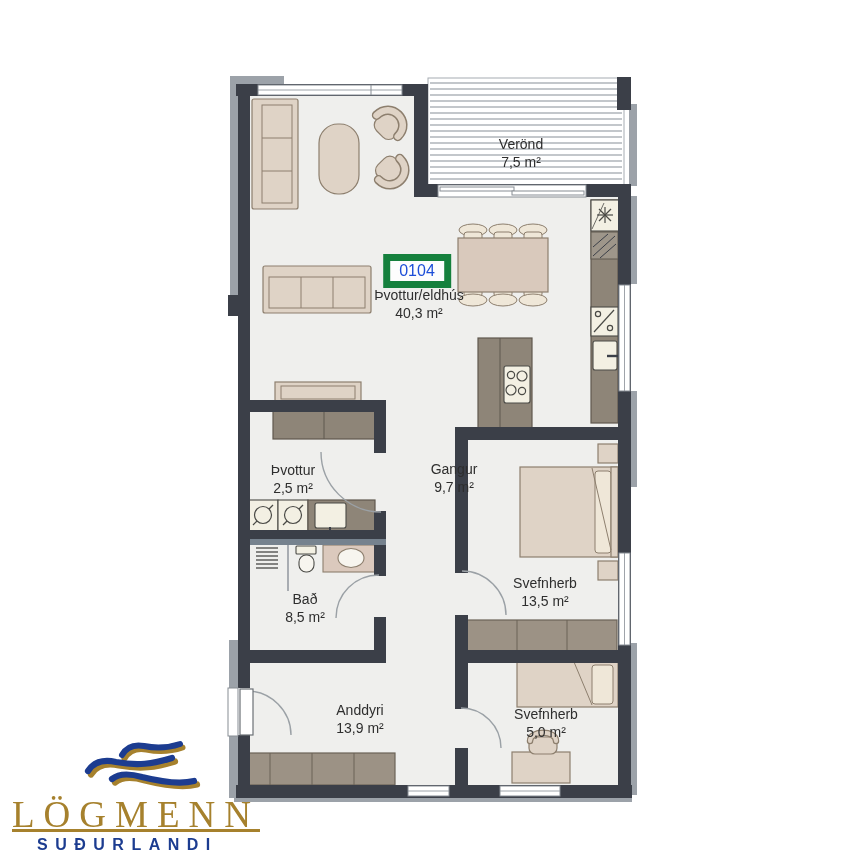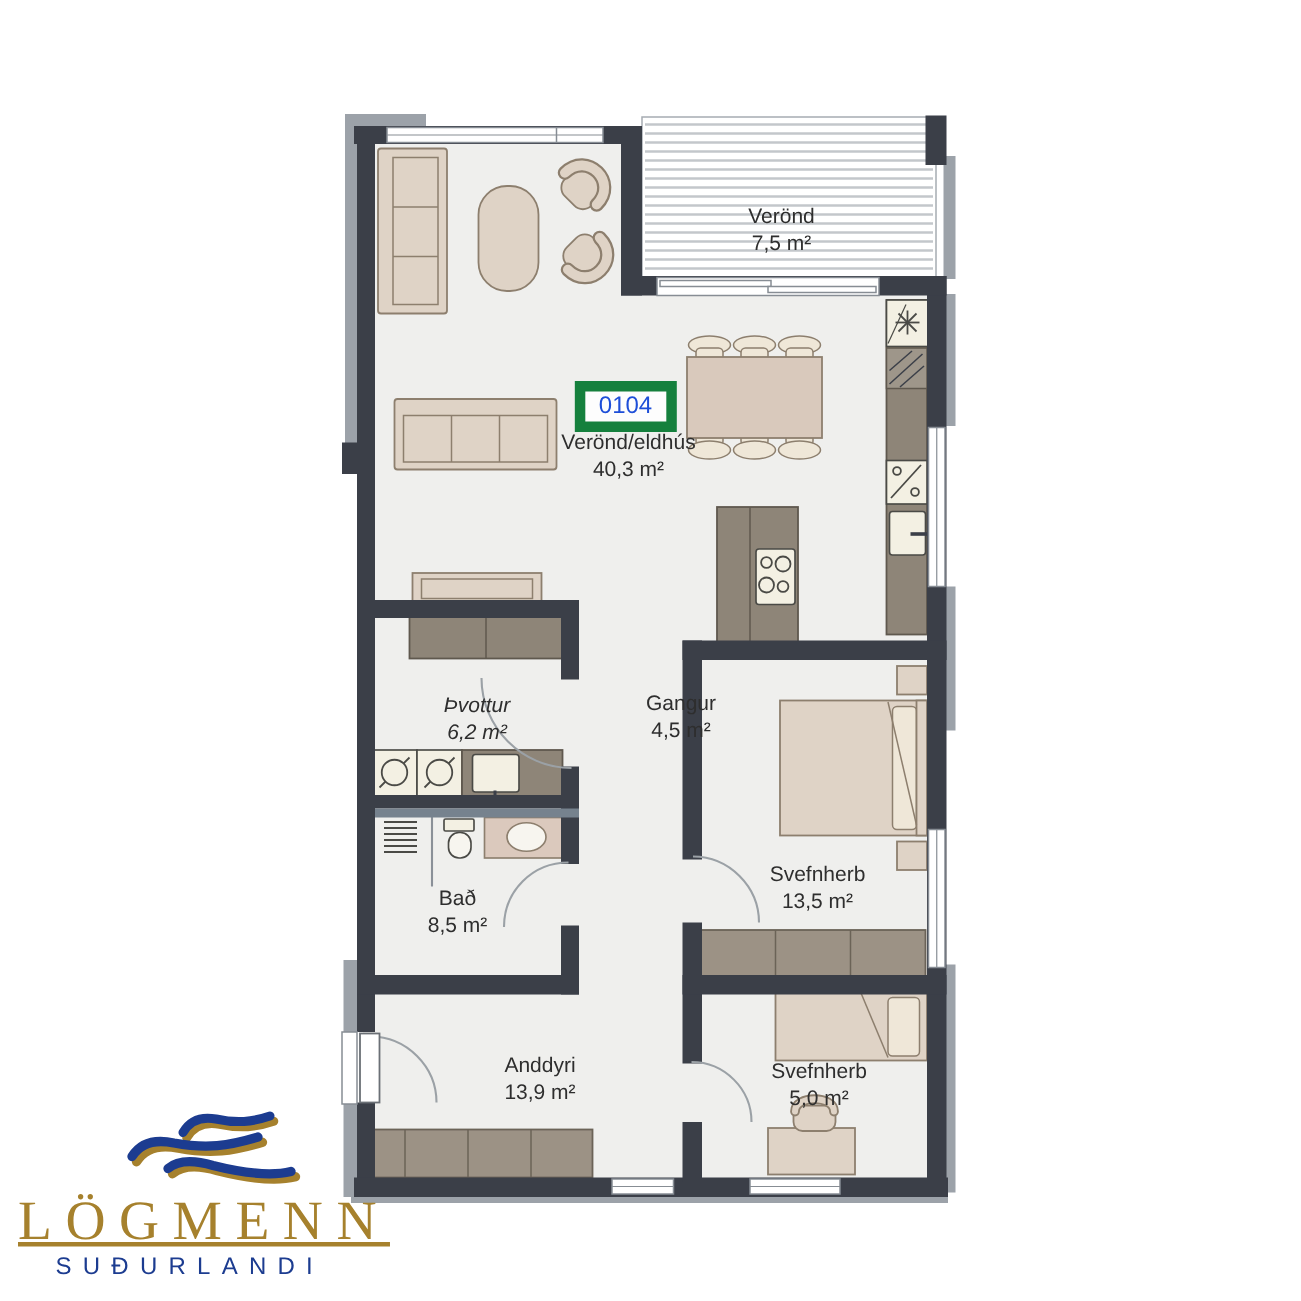--- a/index.html
+++ b/index.html
@@ -26,21 +26,21 @@
 
   .room-label{position:absolute;transform:translate(-50%,-50%);text-align:center;
               font-size:14px;line-height:17.5px;color:#2E2E2E;white-space:nowrap;}
   .room-label .area{display:block;}
   #unit-badge{position:absolute;transform:translate(-50%,-50%);background:#FDFDFD;
               border:7px solid #15803d;padding:1px 9px;font-size:16px;color:#1d4ed8;}
   #logo{position:absolute;left:0;top:735px;width:300px;}
   #logo-waves{position:absolute;left:78px;top:3px;}
   #logo-title{position:absolute;left:12px;top:58px;font-family:"Liberation Serif","DejaVu Serif",serif;
               font-size:37px;letter-spacing:9px;color:var(--logo-gold,#A6812D);text-decoration:underline;}
-  #logo-subtitle{position:absolute;left:37px;top:101px;font-weight:normal;font-size:16px;
+  #logo-subtitle{position:absolute;left:37px;top:101px;font-weight:bold;font-size:16px;
               letter-spacing:7.5px;color:var(--logo-blue,#1C3C90);}
 </style>
 </head>
 <body>
 
 <div id="canvas">
 
 <svg id="plan-svg" width="867" height="867" viewBox="0 0 867 867">
 
   <g>
@@ -300,30 +300,30 @@
 </svg>
 
 <div class="room-label" style="left:521px;top:153px;">
   <span>Verönd</span>
   <span class="area">7,5 m²</span>
 </div>
 <div id="unit-badge" style="left:417px;top:271px;">
   <span>0104</span>
 </div>
 <div class="room-label" style="left:419px;top:304px;">
-  <span>Verönd/eldhús</span>
+  <span>Þvottur/eldhús</span>
   <span class="area">40,3 m²</span>
 </div>
-<div class="room-label" style="left:318px;top:479px;font-style:italic;">
+<div class="room-label" style="left:293px;top:479px;">
   <span>Þvottur</span>
-  <span class="area">6,2 m²</span>
+  <span class="area">2,5 m²</span>
 </div>
 <div class="room-label" style="left:422px;top:478px;margin-left:32px;">
   <span>Gangur</span>
-  <span class="area">4,5 m²</span>
+  <span class="area">9,7 m²</span>
 </div>
 <div class="room-label" style="left:305px;top:608px;">
   <span>Bað</span>
   <span class="area">8,5 m²</span>
 </div>
 <div class="room-label" style="left:545px;top:592px;">
   <span>Svefnherb</span>
   <span class="area">13,5 m²</span>
 </div>
 <div class="room-label" style="left:360px;top:719px;">

